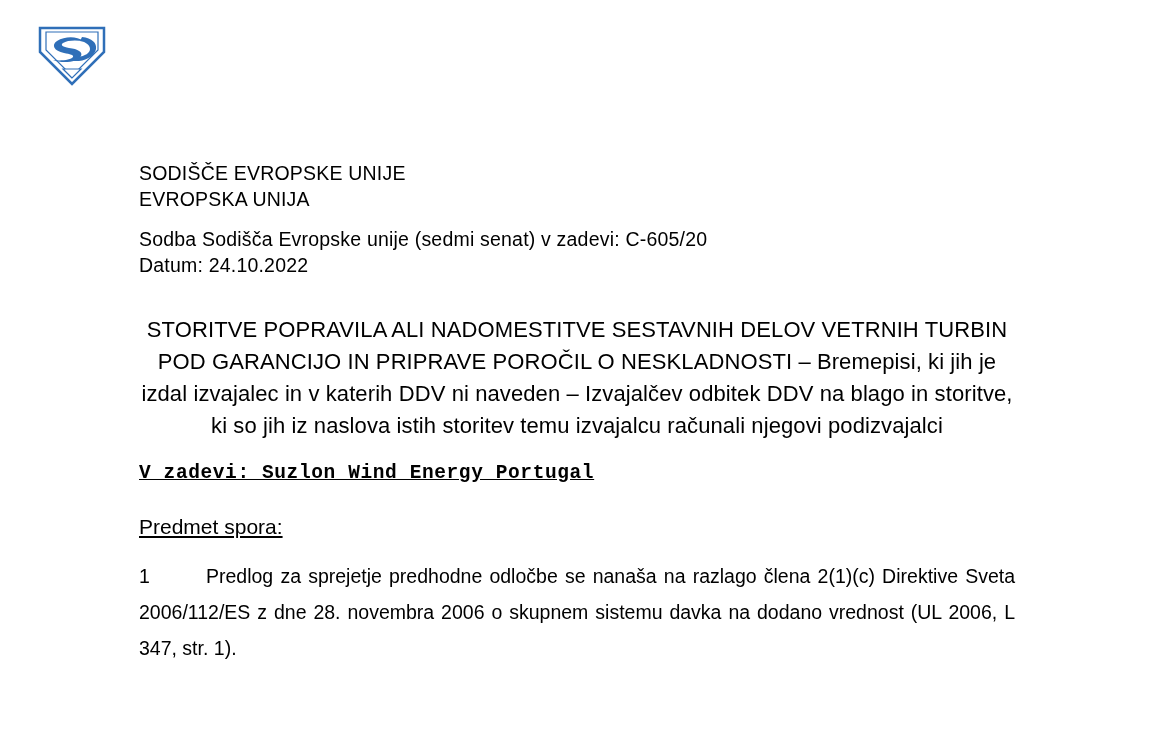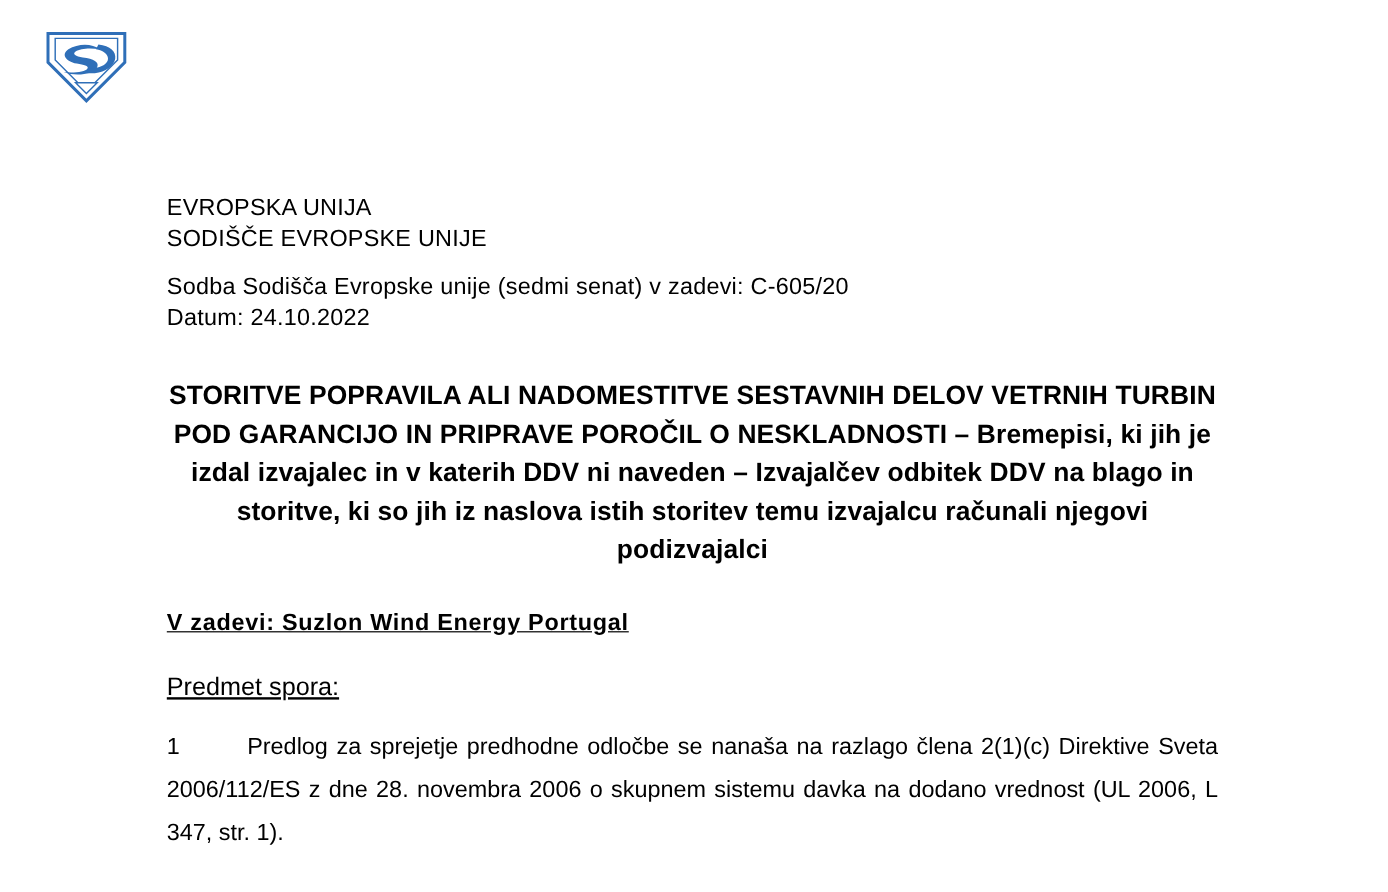--- a/index.html
+++ b/index.html
@@ -48,33 +48,34 @@
   .case-block {
     margin-top: 14px;
     font-size: 19.5px;
     line-height: 26px;
     letter-spacing: 0.2px;
   }
 
   .doc-title {
     margin-top: 36px;
     text-align: center;
-    font-weight: bold;
+    font-weight: normal;
     font-size: 22px;
     line-height: 32px;
     letter-spacing: 0.1px;
   }
 
   .subject-line {
-    margin-top: 32px;
+    margin-top: 18px;
     font-weight: bold;
     font-size: 19.5px;
     line-height: 26px;
     text-decoration: underline;
     letter-spacing: 0.6px;
+    font-family: Liberation Mono, monospace;
   }
 
   .section-heading {
     margin-top: 28px;
     font-size: 21px;
     line-height: 26px;
     text-decoration: underline;
   }
 
   .para {
@@ -100,22 +101,22 @@
       <path d="M14 10 H66 L66 28 L40 54 L14 28 Z" fill="#ffffff" stroke="#2f6fb8" stroke-width="1.2"></path>
       <path d="M25 19 c8 -5 20 -5 26 0 c-7 -1 -16 -1 -20 2 c-3 2 0 4 6 5 c9 1 14 4 12 8 c-3 6 -18 8 -28 4 c8 1 18 0 20 -3 c1 -2 -3 -3 -9 -4 c-10 -2 -13 -8 -7 -12 Z" fill="#2f6fb8"></path>
       <path d="M50 15 c10 1 15 6 14 12 c-1 6 -8 11 -17 12 l-6 0 l0 -4 l5 0 c7 -1 12 -4 12 -8 c0 -4 -4 -7 -10 -8 Z" fill="#2f6fb8"></path>
       <path d="M40 56 L31 47 L49 47 Z" fill="#ffffff" stroke="#2f6fb8" stroke-width="1.2"></path>
     </svg>
   </div>
 
   <div class="doc-body">
 
     <div class="org-block">
+      <div>SODIŠČE EVROPSKE UNIJE</div>
       <div>EVROPSKA UNIJA</div>
-      <div>SODIŠČE EVROPSKE UNIJE</div>
     </div>
 
     <div class="case-block">
       <div>Sodba Sodišča Evropske unije (sedmi senat) v zadevi: C-605/20</div>
       <div>Datum: 24.10.2022</div>
     </div>
 
     <div class="doc-title">STORITVE POPRAVILA ALI NADOMESTITVE SESTAVNIH DELOV VETRNIH TURBIN POD GARANCIJO IN PRIPRAVE POROČIL O NESKLADNOSTI – Bremepisi, ki jih je izdal izvajalec in v katerih DDV ni naveden – Izvajalčev odbitek DDV na blago in storitve, ki so jih iz naslova istih storitev temu izvajalcu računali njegovi podizvajalci</div>
 
     <div class="subject-line">V zadevi: Suzlon Wind Energy Portugal</div>

